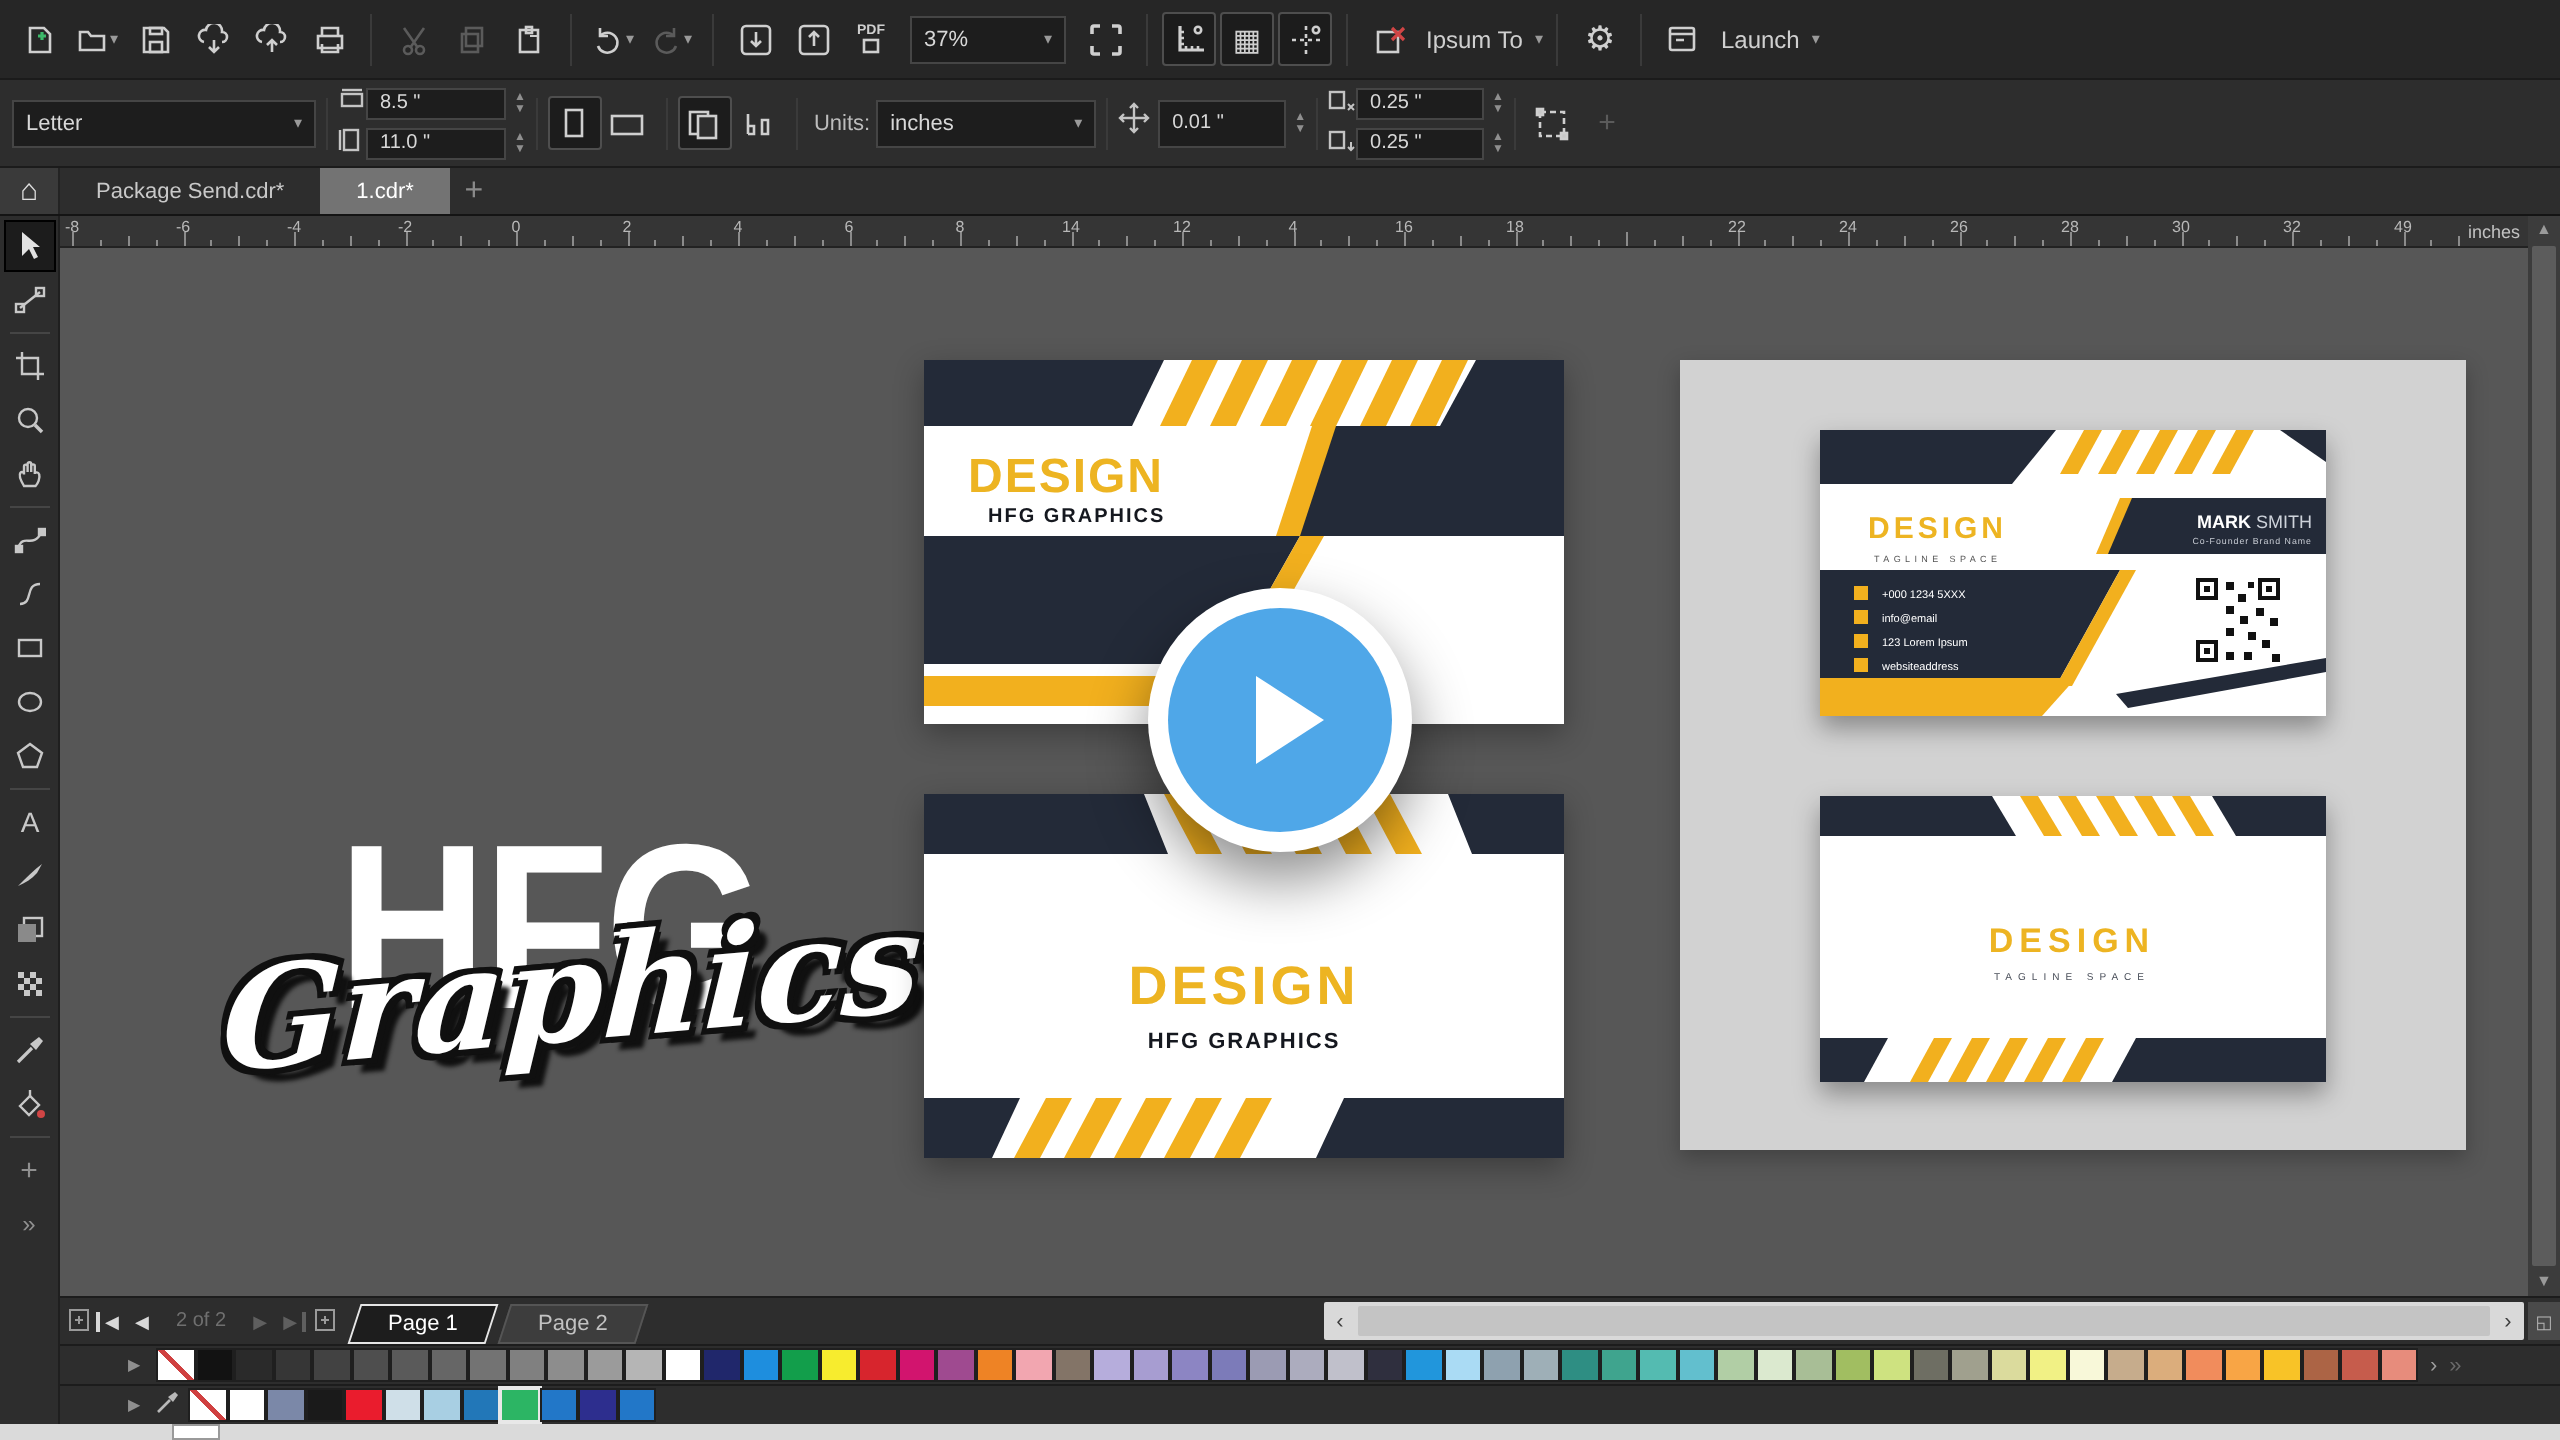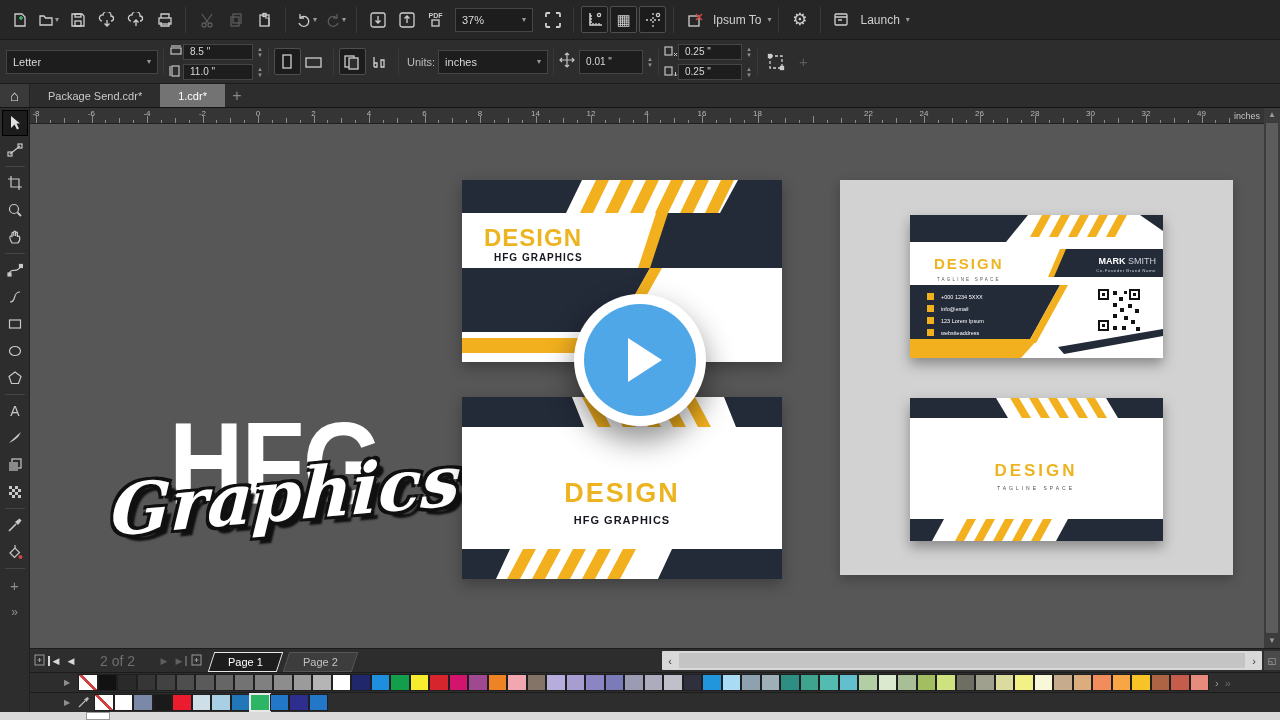--- a/index.html
+++ b/index.html
@@ -86,21 +86,21 @@
   #play-inner { width:112px; height:112px; border-radius:50%; background:#4fa7e8;
     display:flex; align-items:center; justify-content:center; }
   #play-tri { width:0; height:0; border-left:34px solid #fff; border-top:22px solid transparent;
     border-bottom:22px solid transparent; margin-left:10px; }
 
   
   #pagebar { left:30px; top:648px; width:1250px; height:24px; background:#2d2d2d;
     border-top:1px solid #1c1c1c; display:flex; align-items:center; font-size:11px; color:#c8c8c8; }
   .nav-ic { width:18px; text-align:center; color:#d8d8d8; font-size:9px; }
   .nav-ic.dim { color:#5f5f5f; }
-  .pgpos { color:#6f6f6f; margin:0 20px; font-size:14px; }
+  .pgpos { color:#6f6f6f; margin:0 8px; font-size:10px; }
   .ptab { height:20px; margin-top:2px; padding:0 16px; display:flex; align-items:center;
     transform:skewX(-18deg); margin-left:6px; font-size:11px; }
   .ptab span { transform:skewX(18deg); }
   .ptab.active { background:#1d1d1d; border:1px solid #e6e6e6; color:#fff; }
   .ptab.inactive { background:#3d3d3d; border:1px solid #555; color:#c2c2c2; }
   #hscroll { position:absolute; right:18px; top:2px; width:600px; height:19px;
     background:#d9d9d9; display:flex; align-items:center; border-radius:1px; }
   .hs-arrow { width:16px; text-align:center; color:#3c3c3c; font-size:11px; }
   #hs-thumb { flex:1; height:15px; background:#c4c4c4; margin:0 1px; border-radius:1px; }
   #hs-corner { position:absolute; right:0; top:2px; width:16px; height:19px; background:#4a4a4a;

